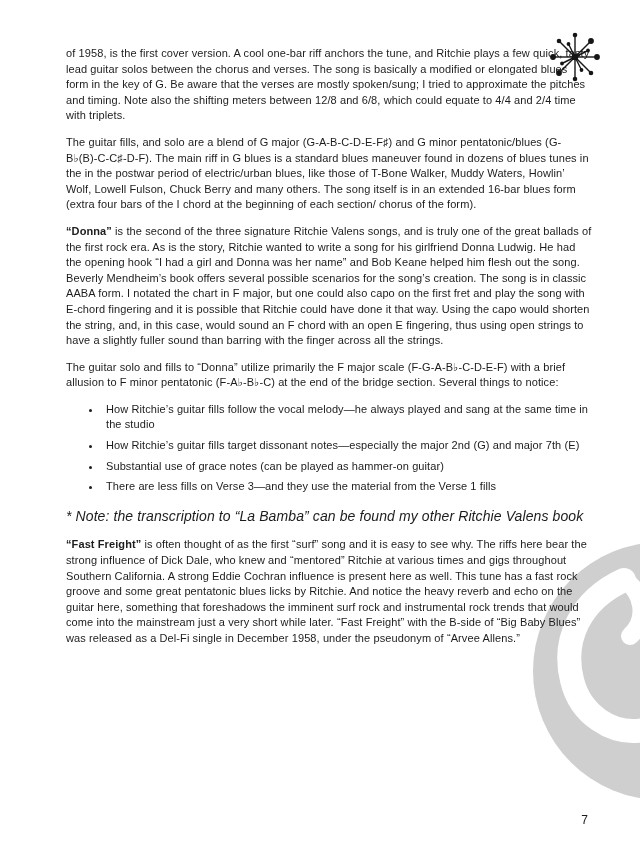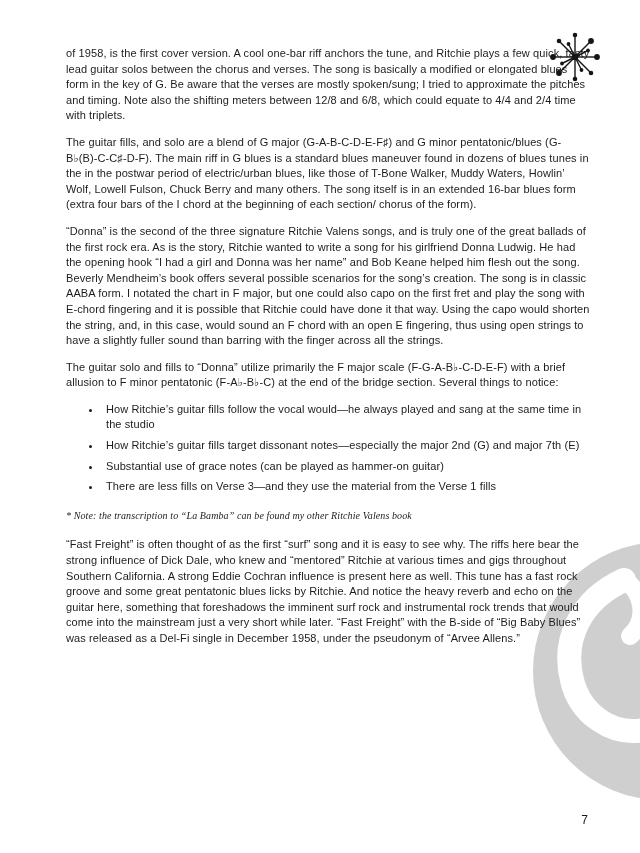--- a/index.html
+++ b/index.html
@@ -23,39 +23,38 @@
     width: 526px;
     z-index: 2;
     font-size: 11px;
     line-height: 15.6px;
     letter-spacing: 0.1px;
   }
   .content p {
     margin: 0 0 11px 0;
   }
   .content strong {
-    font-weight: normal;
+    font-weight: bold;
   }
   .content em {
     font-style: italic;
   }
   ul.notice-list {
     margin: 2px 0 14px 0;
     padding-left: 36px;
   }
   ul.notice-list li {
     margin-bottom: 5px;
     padding-left: 4px;
   }
   .footnote {
-    font-size: 10px;
+    font-size: 14px;
     font-style: italic;
     line-height: 14.5px;
     margin: 2px 0 14px 0;
-    font-family: Liberation Serif, serif;
   }
   .footnote .fn2 {
     padding-left: 7px;
   }
   .page-number {
     position: absolute;
     right: 52px;
     bottom: 26px;
     font-size: 12px;
     z-index: 3;
@@ -125,21 +124,21 @@
     <p>The guitar fills, and solo are a blend of G major (G-A-B-C-D-E-F♯) and G minor pentatonic/blues (G-B♭(B)-C-C♯-D-F). The main riff in G blues is a standard blues maneuver found in dozens of blues tunes in the in the postwar period of electric/urban blues, like those of T-Bone Walker, Muddy Waters, Howlin’ Wolf, Lowell Fulson, Chuck Berry and many others. The song itself is in an extended 16-bar blues form (extra four bars of the I chord at the beginning of each section/ chorus of the form).</p>
 
     <p>
       <strong>“Donna”</strong><span> is the second of the three signature Ritchie Valens songs, and is truly one of the great ballads of the first rock era. As is the story, Ritchie wanted to write a song for his girlfriend Donna Ludwig. He had the opening hook “I had a girl and Donna was her name” and Bob Keane helped him flesh out the song. Beverly Mendheim’s book offers several possible scenarios for the song’s creation. The song is in classic AABA form. I notated the chart in F major, but one could also capo on the first fret and play the song with E-chord fingering and it is possible that Ritchie could have done it that way. Using the capo would shorten the string, and, in this case, would sound an F chord with an open E fingering, thus using open strings to have a slightly fuller sound than barring with the finger across all the strings.</span>
     </p>
 
 
     <p>The guitar solo and fills to “Donna” utilize primarily the F major scale (F-G-A-B♭-C-D-E-F) with a brief allusion to F minor pentatonic (F-A♭-B♭-C) at the end of the bridge section. Several things to notice:</p>
 
     <ul class="notice-list">
-      <li>How Ritchie’s guitar fills follow the vocal would—he always played and sang at the same time in the studio</li>
+      <li>How Ritchie’s guitar fills follow the vocal melody—he always played and sang at the same time in the studio</li>
       <li>How Ritchie’s guitar fills target dissonant notes—especially the major 2nd (G) and major 7th (E)</li>
       <li>Substantial use of grace notes (can be played as hammer-on guitar)</li>
       <li>There are less fills on Verse 3—and they use the material from the Verse 1 fills</li>
     </ul>
 
     <div class="footnote">
       <div>* Note: the transcription to “La Bamba” can be found my other Ritchie Valens book</div>
     </div>
 
     <p>

